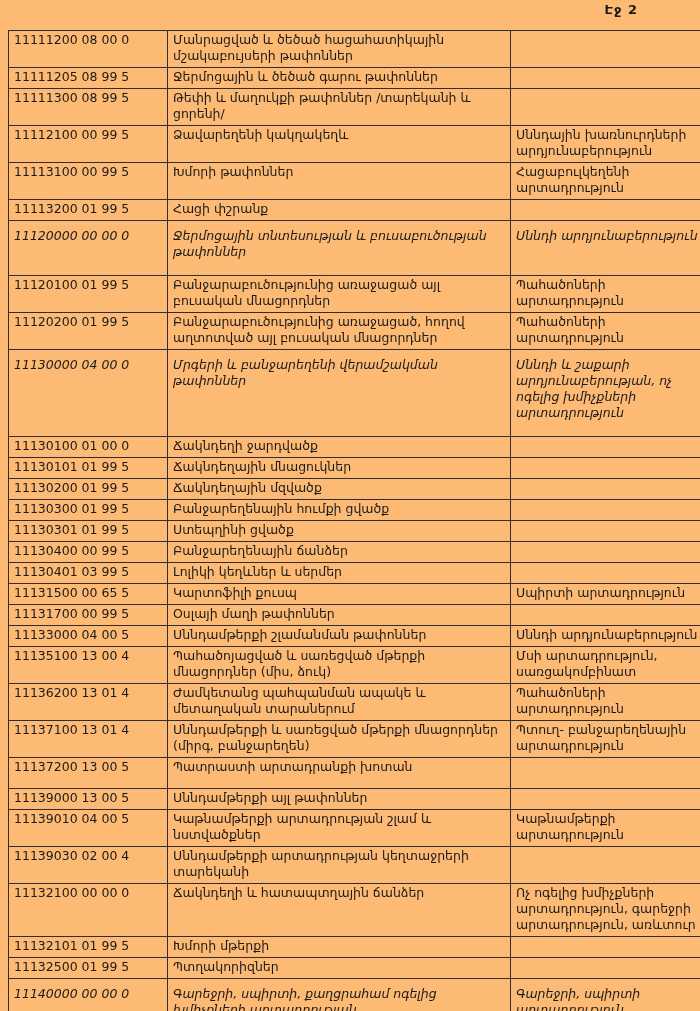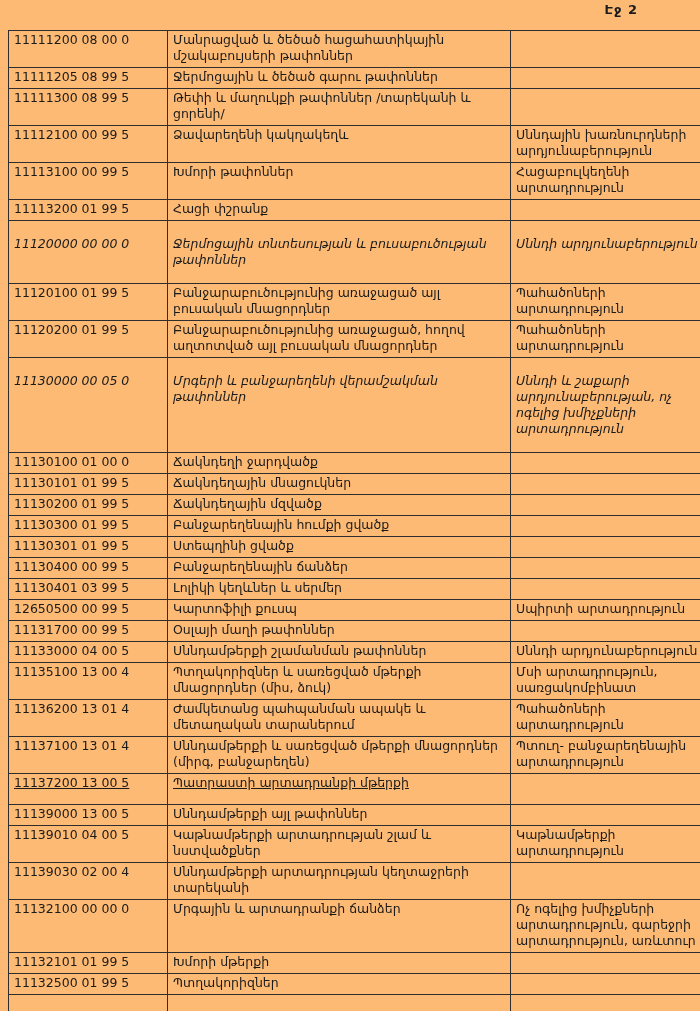--- a/index.html
+++ b/index.html
@@ -42,26 +42,25 @@
     font-size: 12.5px;
     line-height: 1.28;
     padding: 1px 5px 3px 5px;
     overflow: hidden;
   }
   td.cell-code { width: 148px; white-space: nowrap; }
   td.cell-desc { width: 332px; }
   td.cell-ind  { width: 194px; }
   tr.row-section td {
     font-style: italic;
-    padding-top: 15px;
+    padding-top: 7px;
     padding-bottom: 15px;
   }
   tr.row-tall td {
     height: 26px;
-    text-decoration: underline;
   }
 </style>
 </head>
 <body>
 
 <div class="page">
   <div class="page-header">Էջ 2</div>
 
   <table class="waste-table">
     <tbody>
@@ -104,21 +103,21 @@
           <td class="cell-code">11120100 01 99 5</td>
           <td class="cell-desc">Բանջարաբուծությունից առաջացած այլ բուսական մնացորդներ</td>
           <td class="cell-ind">Պահածոների արտադրություն</td>
         </tr>
         <tr class="row-normal">
           <td class="cell-code">11120200 01 99 5</td>
           <td class="cell-desc">Բանջարաբուծությունից առաջացած, հողով աղտոտված այլ բուսական մնացորդներ</td>
           <td class="cell-ind">Պահածոների արտադրություն</td>
         </tr>
         <tr class="row-section">
-          <td class="cell-code">11130000 00 05 0</td>
+          <td class="cell-code">11130000 04 00 0</td>
           <td class="cell-desc">Մրգերի և բանջարեղենի վերամշակման թափոններ</td>
           <td class="cell-ind">Սննդի և շաքարի արդյունաբերության, ոչ ոգելից խմիչքների արտադրություն</td>
         </tr>
         <tr class="row-normal">
           <td class="cell-code">11130100 01 00 0</td>
           <td class="cell-desc">Ճակնդեղի ջարդվածք</td>
           <td class="cell-ind"></td>
         </tr>
         <tr class="row-normal">
           <td class="cell-code">11130101 01 99 5</td>
@@ -144,72 +143,72 @@
           <td class="cell-code">11130400 00 99 5</td>
           <td class="cell-desc">Բանջարեղենային ճանձեր</td>
           <td class="cell-ind"></td>
         </tr>
         <tr class="row-normal">
           <td class="cell-code">11130401 03 99 5</td>
           <td class="cell-desc">Լոլիկի կեղևներ և սերմեր</td>
           <td class="cell-ind"></td>
         </tr>
         <tr class="row-normal">
-          <td class="cell-code">12650500 00 99 5</td>
+          <td class="cell-code">11131500 00 65 5</td>
           <td class="cell-desc">Կարտոֆիլի քուսպ</td>
           <td class="cell-ind">Սպիրտի արտադրություն</td>
         </tr>
         <tr class="row-normal">
           <td class="cell-code">11131700 00 99 5</td>
           <td class="cell-desc">Օսլայի մաղի թափոններ</td>
           <td class="cell-ind"></td>
         </tr>
         <tr class="row-normal">
           <td class="cell-code">11133000 04 00 5</td>
           <td class="cell-desc">Սննդամթերքի շլամանման թափոններ</td>
           <td class="cell-ind">Սննդի արդյունաբերություն</td>
         </tr>
         <tr class="row-normal">
           <td class="cell-code">11135100 13 00 4</td>
-          <td class="cell-desc">Պտղակորիզներ և սառեցված մթերքի մնացորդներ (միս, ձուկ)</td>
+          <td class="cell-desc">Պահածոյացված և սառեցված մթերքի մնացորդներ (միս, ձուկ)</td>
           <td class="cell-ind">Մսի արտադրություն, սառցակոմբինատ</td>
         </tr>
         <tr class="row-normal">
           <td class="cell-code">11136200 13 01 4</td>
           <td class="cell-desc">Ժամկետանց պահպանման ապակե և մետաղական տարաներում</td>
           <td class="cell-ind">Պահածոների արտադրություն</td>
         </tr>
         <tr class="row-normal">
           <td class="cell-code">11137100 13 01 4</td>
           <td class="cell-desc">Սննդամթերքի և սառեցված մթերքի մնացորդներ (միրգ, բանջարեղեն)</td>
           <td class="cell-ind">Պտուղ- բանջարեղենային արտադրություն</td>
         </tr>
         <tr class="row-tall">
           <td class="cell-code">11137200 13 00 5</td>
-          <td class="cell-desc">Պատրաստի արտադրանքի մթերքի</td>
+          <td class="cell-desc">Պատրաստի արտադրանքի խոտան</td>
           <td class="cell-ind"></td>
         </tr>
         <tr class="row-normal">
           <td class="cell-code">11139000 13 00 5</td>
           <td class="cell-desc">Սննդամթերքի այլ թափոններ</td>
           <td class="cell-ind"></td>
         </tr>
         <tr class="row-normal">
           <td class="cell-code">11139010 04 00 5</td>
           <td class="cell-desc">Կաթնամթերքի արտադրության շլամ և նստվածքներ</td>
           <td class="cell-ind">Կաթնամթերքի արտադրություն</td>
         </tr>
         <tr class="row-normal">
           <td class="cell-code">11139030 02 00 4</td>
           <td class="cell-desc">Սննդամթերքի արտադրության կեղտաջրերի տարեկանի</td>
           <td class="cell-ind"></td>
         </tr>
         <tr class="row-normal">
           <td class="cell-code">11132100 00 00 0</td>
-          <td class="cell-desc">Մրգային և արտադրանքի ճանձեր</td>
+          <td class="cell-desc">Ճակնդեղի և հատապտղային ճանձեր</td>
           <td class="cell-ind">Ոչ ոգելից խմիչքների արտադրություն, գարեջրի արտադրություն, առևտուր</td>
         </tr>
         <tr class="row-normal">
           <td class="cell-code">11132101 01 99 5</td>
           <td class="cell-desc">Խմորի մթերքի</td>
           <td class="cell-ind"></td>
         </tr>
         <tr class="row-normal">
           <td class="cell-code">11132500 01 99 5</td>
           <td class="cell-desc">Պտղակորիզներ</td>

